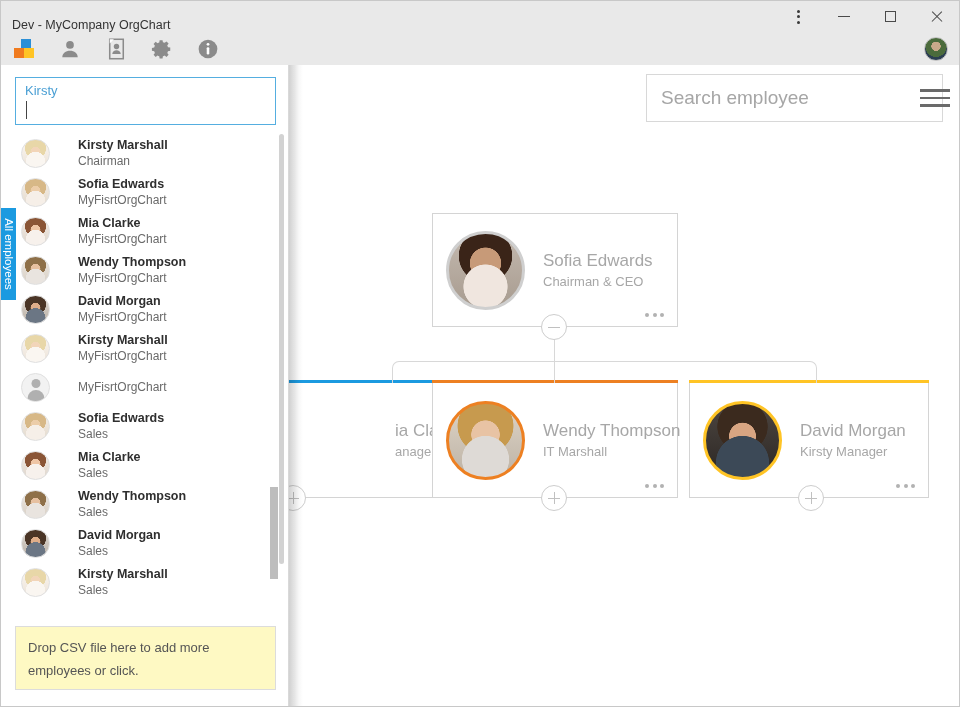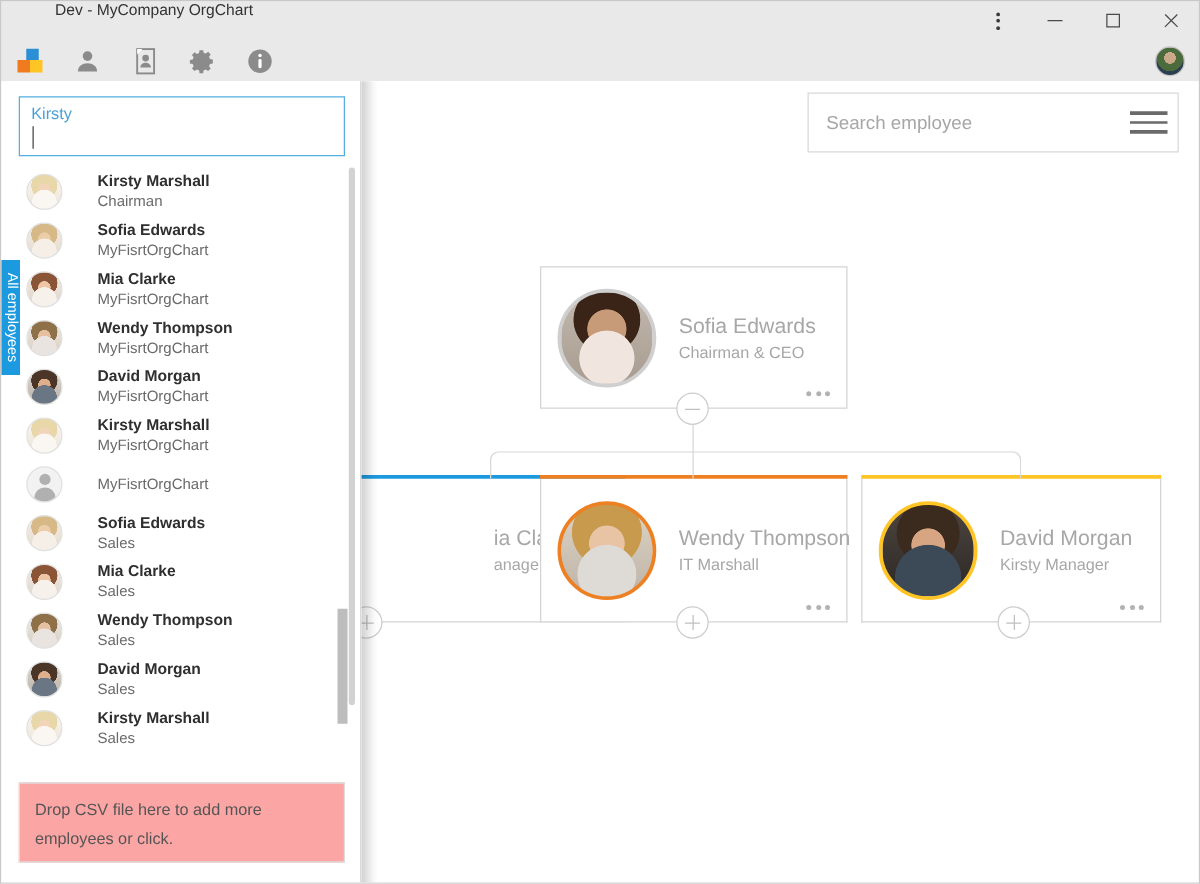--- a/index.html
+++ b/index.html
@@ -14,21 +14,21 @@
     width: 960px; height: 707px;
     background: #e9e9e9;
     border: 1px solid #c8c8c8;
     overflow: hidden;
   }
 
   
   .titlebar {
     position: absolute; top: 0; left: 0; right: 0; height: 31px;
     background: #e9e9e9;
-    display: flex; align-items: flex-start; padding-left: 32px;
+    display: flex; align-items: flex-end;
   }
   .title-text {
     margin-left: 11px;
     font-size: 12.5px;
     color: #333;
     white-space: nowrap;
   }
   .win-controls {
     position: absolute; right: 0; top: 0; height: 31px;
     display: flex; align-items: center;
@@ -92,21 +92,21 @@
   .search-employee {
     position: absolute; right: 16px; top: 9px;
     width: 297px; height: 48px;
     background: #fff;
     border: 1px solid #d8d8d8;
     display: flex; align-items: center;
   }
   .search-employee input {
     flex: 1; border: none; outline: none;
     font-family: "Liberation Sans", sans-serif;
-    font-size: 15px; color: #555;
+    font-size: 19px; color: #555;
     padding: 0 14px; background: transparent;
   }
   .search-employee input::placeholder { color: #a6a6a6; }
   .hamburger { width: 46px; display: flex; flex-direction: column; gap: 5px; align-items: center; }
   .hamburger i { display: block; width: 30px; height: 2.5px; background: #6a6a6a; }
 
   
   .chart { position: absolute; left: 0; top: 0; right: 0; bottom: 0; }
   .node {
     position: absolute;
@@ -259,21 +259,21 @@
   .emp-dept.only { color: #6a6a6a; }
   .list-scroll-track {
     position: absolute; right: 4px; top: 69px; bottom: 81px; width: 5px;
   }
   .list-scroll-thumb {
     position: absolute; right: 0; top: 0; width: 5px; height: 430px;
     background: #d2d2d2; border-radius: 3px;
   }
   .dropzone {
     position: absolute; left: 14px; bottom: 16px; width: 261px; height: 64px;
-    border: 1px solid #dcdcdc; background: #fca5a5;
+    border: 1px solid #dcdcdc; background: #fef9c3;
     padding: 10px 12px;
     font-size: 13px; color: #555; line-height: 1.75;
   }
   .panel-shadow {
     position: absolute; left: 288px; top: 0; width: 10px; bottom: 0;
     background: linear-gradient(to right, rgba(0,0,0,0.09), rgba(0,0,0,0));
     z-index: 9; pointer-events: none;
   }
   .canvas-scroll-thumb {
     position: absolute; left: 269px; top: 422px; width: 8px; height: 92px;

